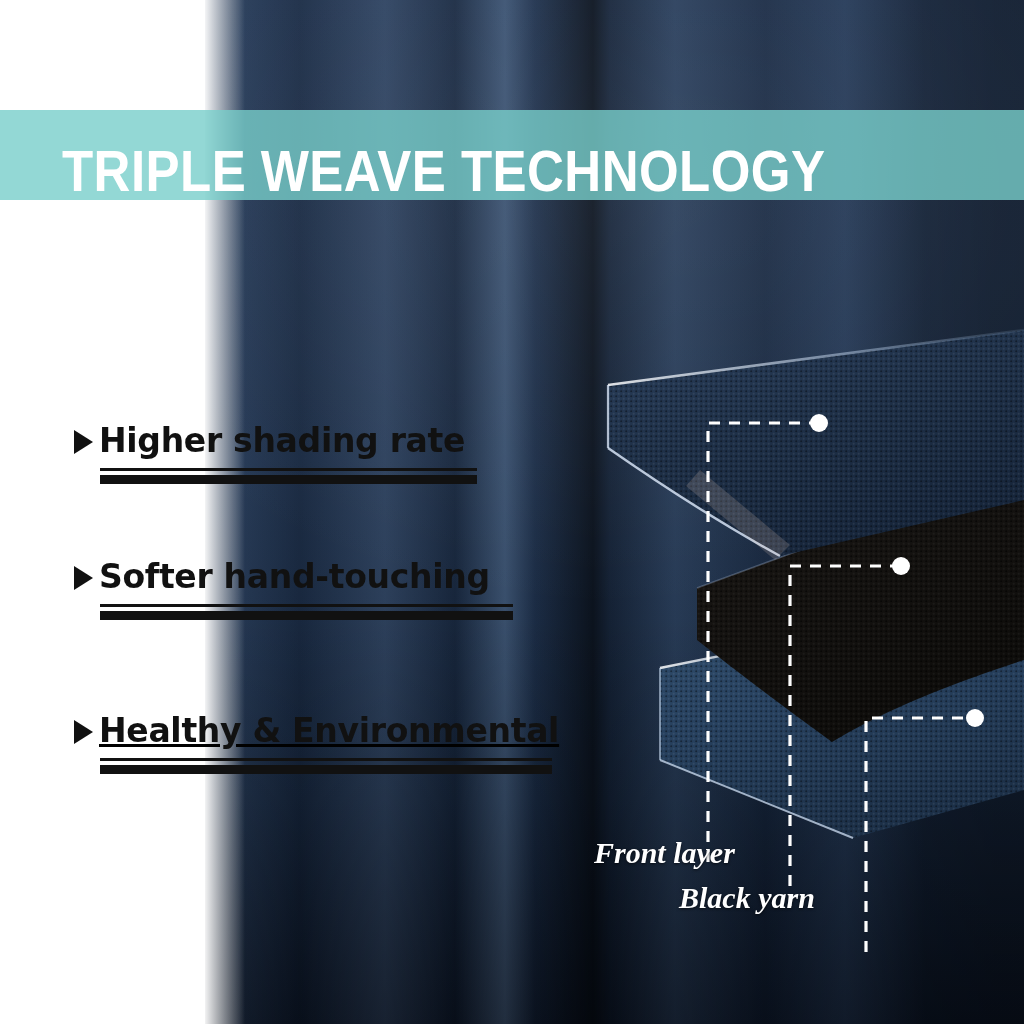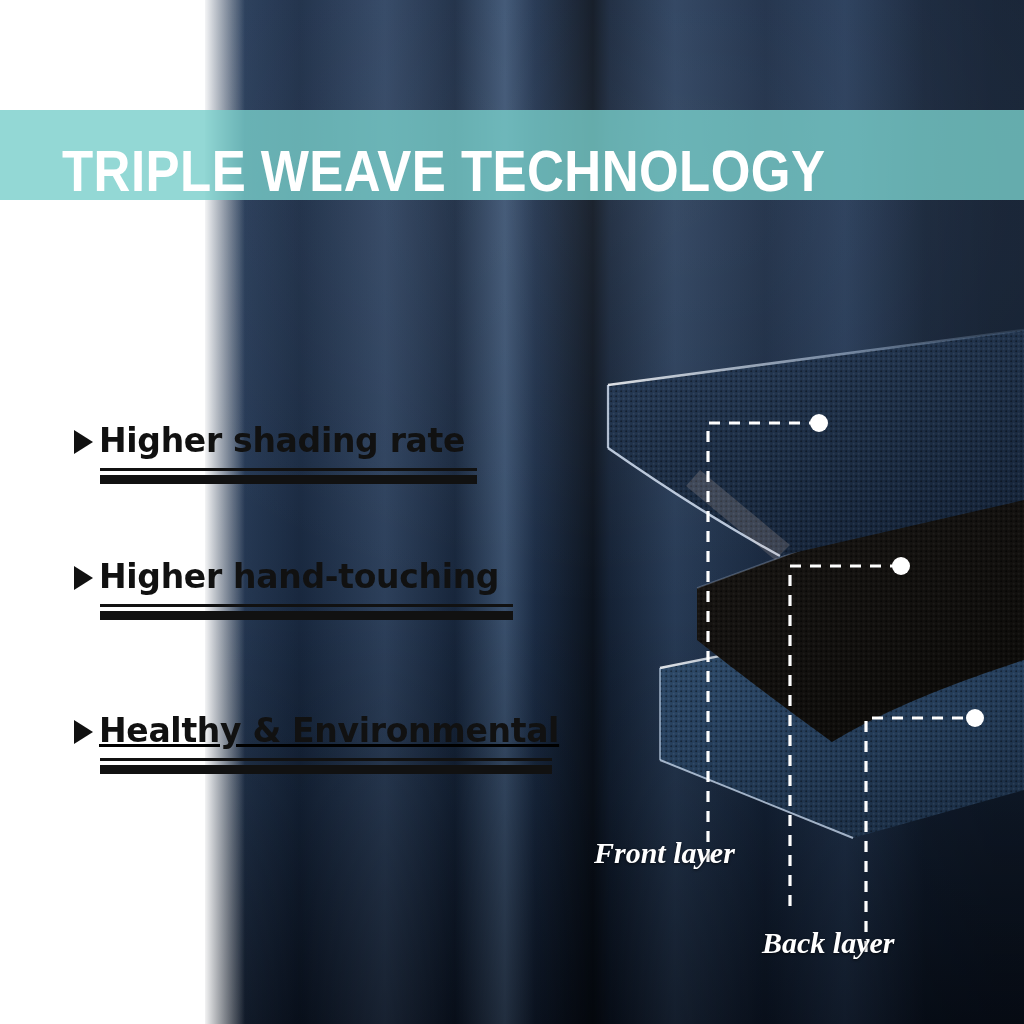--- a/index.html
+++ b/index.html
@@ -209,41 +209,41 @@
         <circle cx="901" cy="566" r="9" fill="#ffffff"></circle>
       </g>
 
       <g>
         <path d="M866,952 L866,718 L968,718" stroke="#ffffff" stroke-width="3.2" fill="none" stroke-dasharray="11 9" stroke-linecap="butt"></path>
         <circle cx="975" cy="718" r="9" fill="#ffffff"></circle>
       </g>
     </svg>
 
     <div class="layer-label label-0">Front layer</div>
-    <div class="layer-label label-2">Back layer</div>
+    <div class="layer-label label-1">Black yarn</div>
   </div>
 
   <div class="features">
 
     <div class="feature feature-0">
       <div class="feature-line">
         <span class="bullet"></span>
         <span class="feature-text">Higher shading rate</span>
       </div>
       <div class="feature-rule rule-w0">
         <div class="thin"></div>
           <div class="gap"></div>
           <div class="thick"></div>
       </div>
     </div>
 
     <div class="feature feature-1">
       <div class="feature-line">
         <span class="bullet"></span>
-        <span class="feature-text">Higher hand-touching</span>
+        <span class="feature-text">Softer hand-touching</span>
       </div>
       <div class="feature-rule rule-w1">
         <div class="thin"></div>
           <div class="gap"></div>
           <div class="thick"></div>
       </div>
     </div>
 
     <div class="feature feature-2">
       <div class="feature-line">

